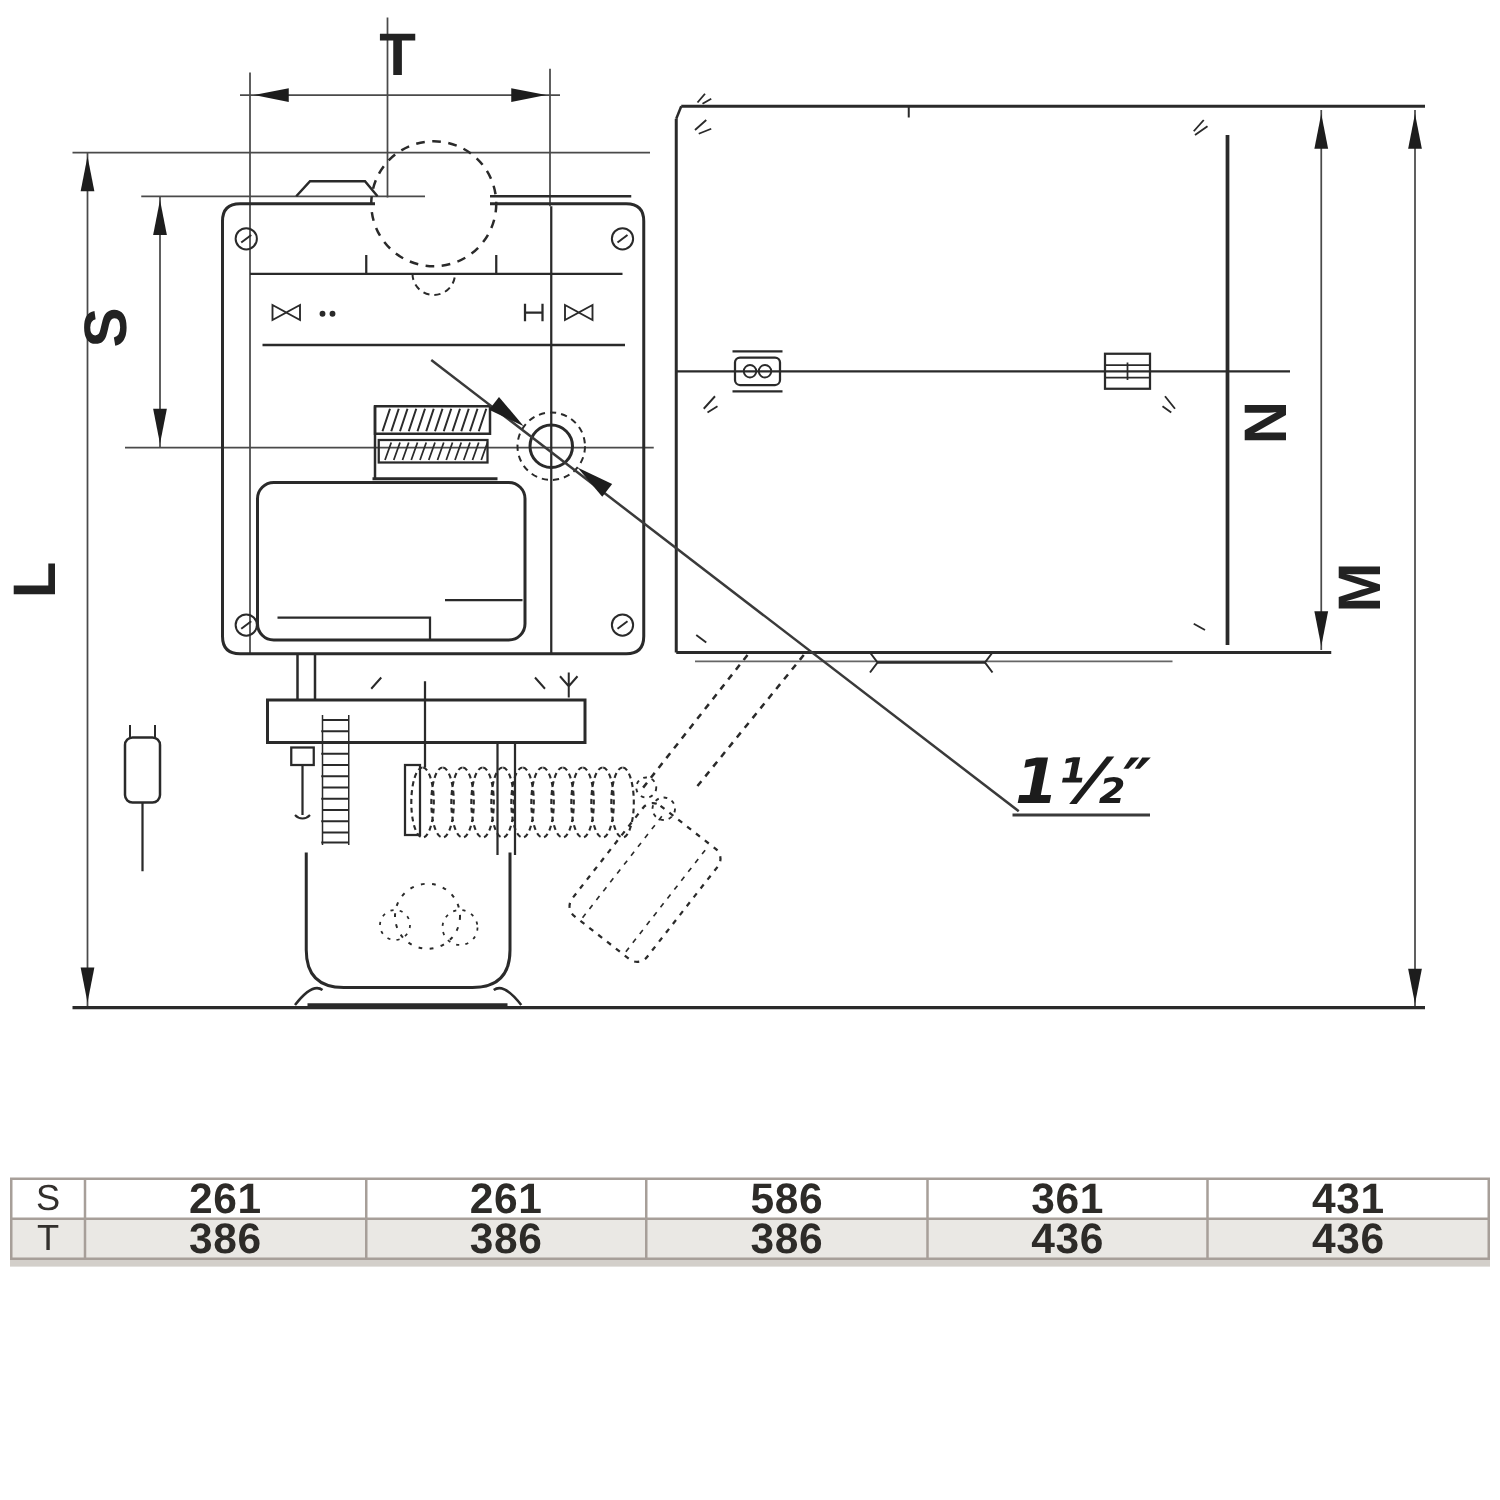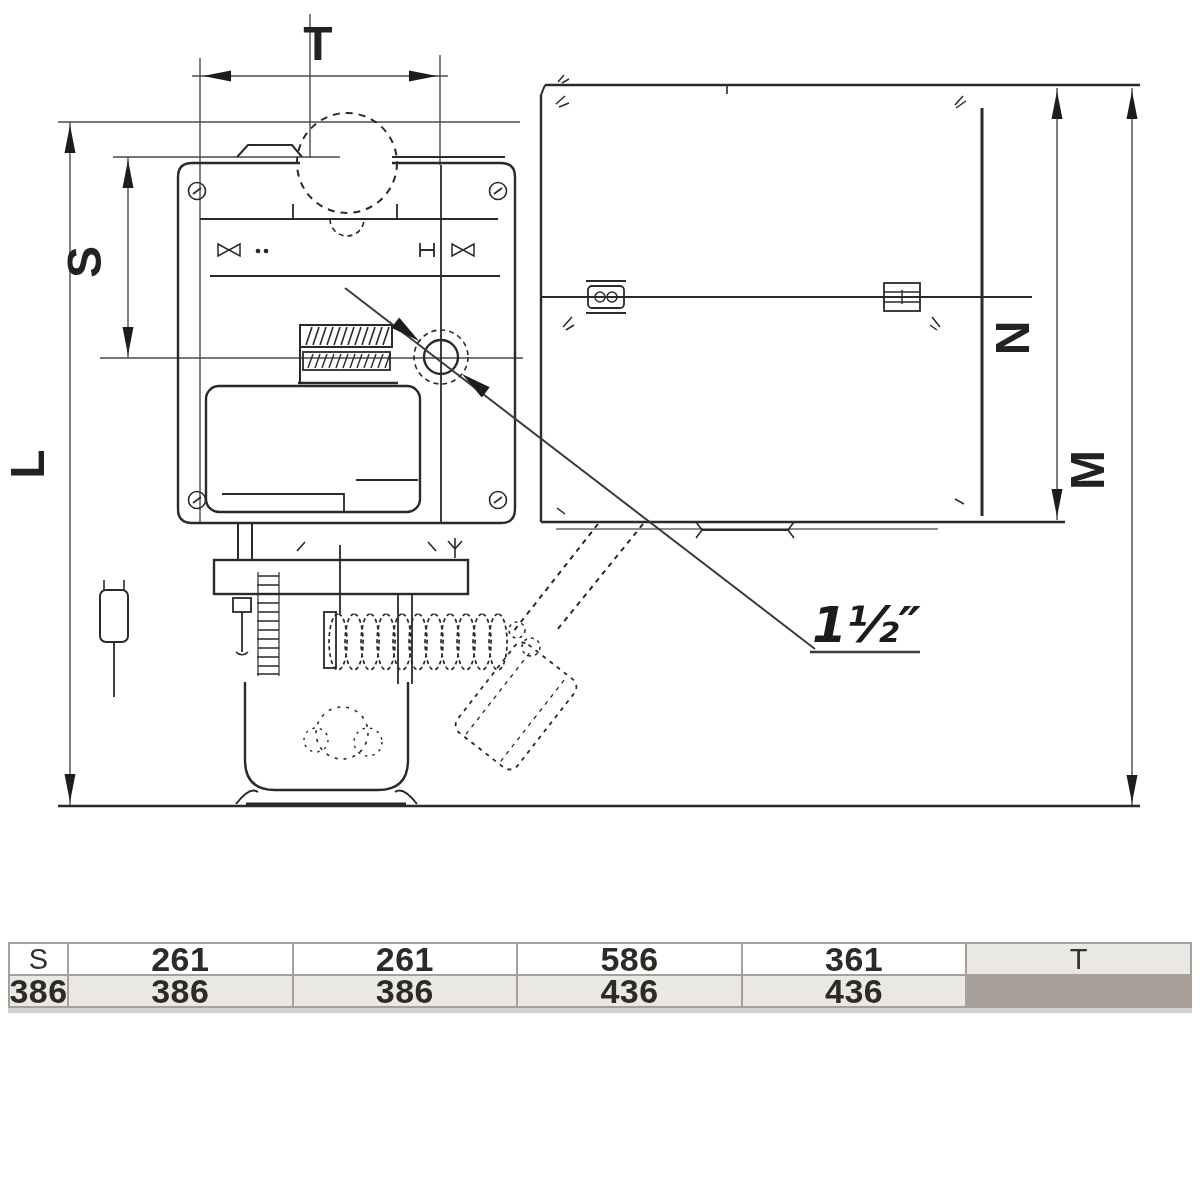--- a/index.html
+++ b/index.html
@@ -211,20 +211,21 @@
   </g>
 </svg>
 
 <div class="dim-table">
   <div class="dim-grid">
     <div class="cell lbl">S</div>
     <div class="cell">261</div>
     <div class="cell">261</div>
     <div class="cell">586</div>
     <div class="cell">361</div>
+    <div class="cell">431</div>
     <div class="cell lbl alt">T</div>
     <div class="cell alt">386</div>
     <div class="cell alt">386</div>
     <div class="cell alt">386</div>
     <div class="cell alt">436</div>
     <div class="cell alt">436</div>
   </div>
 </div>
 
 </div>

